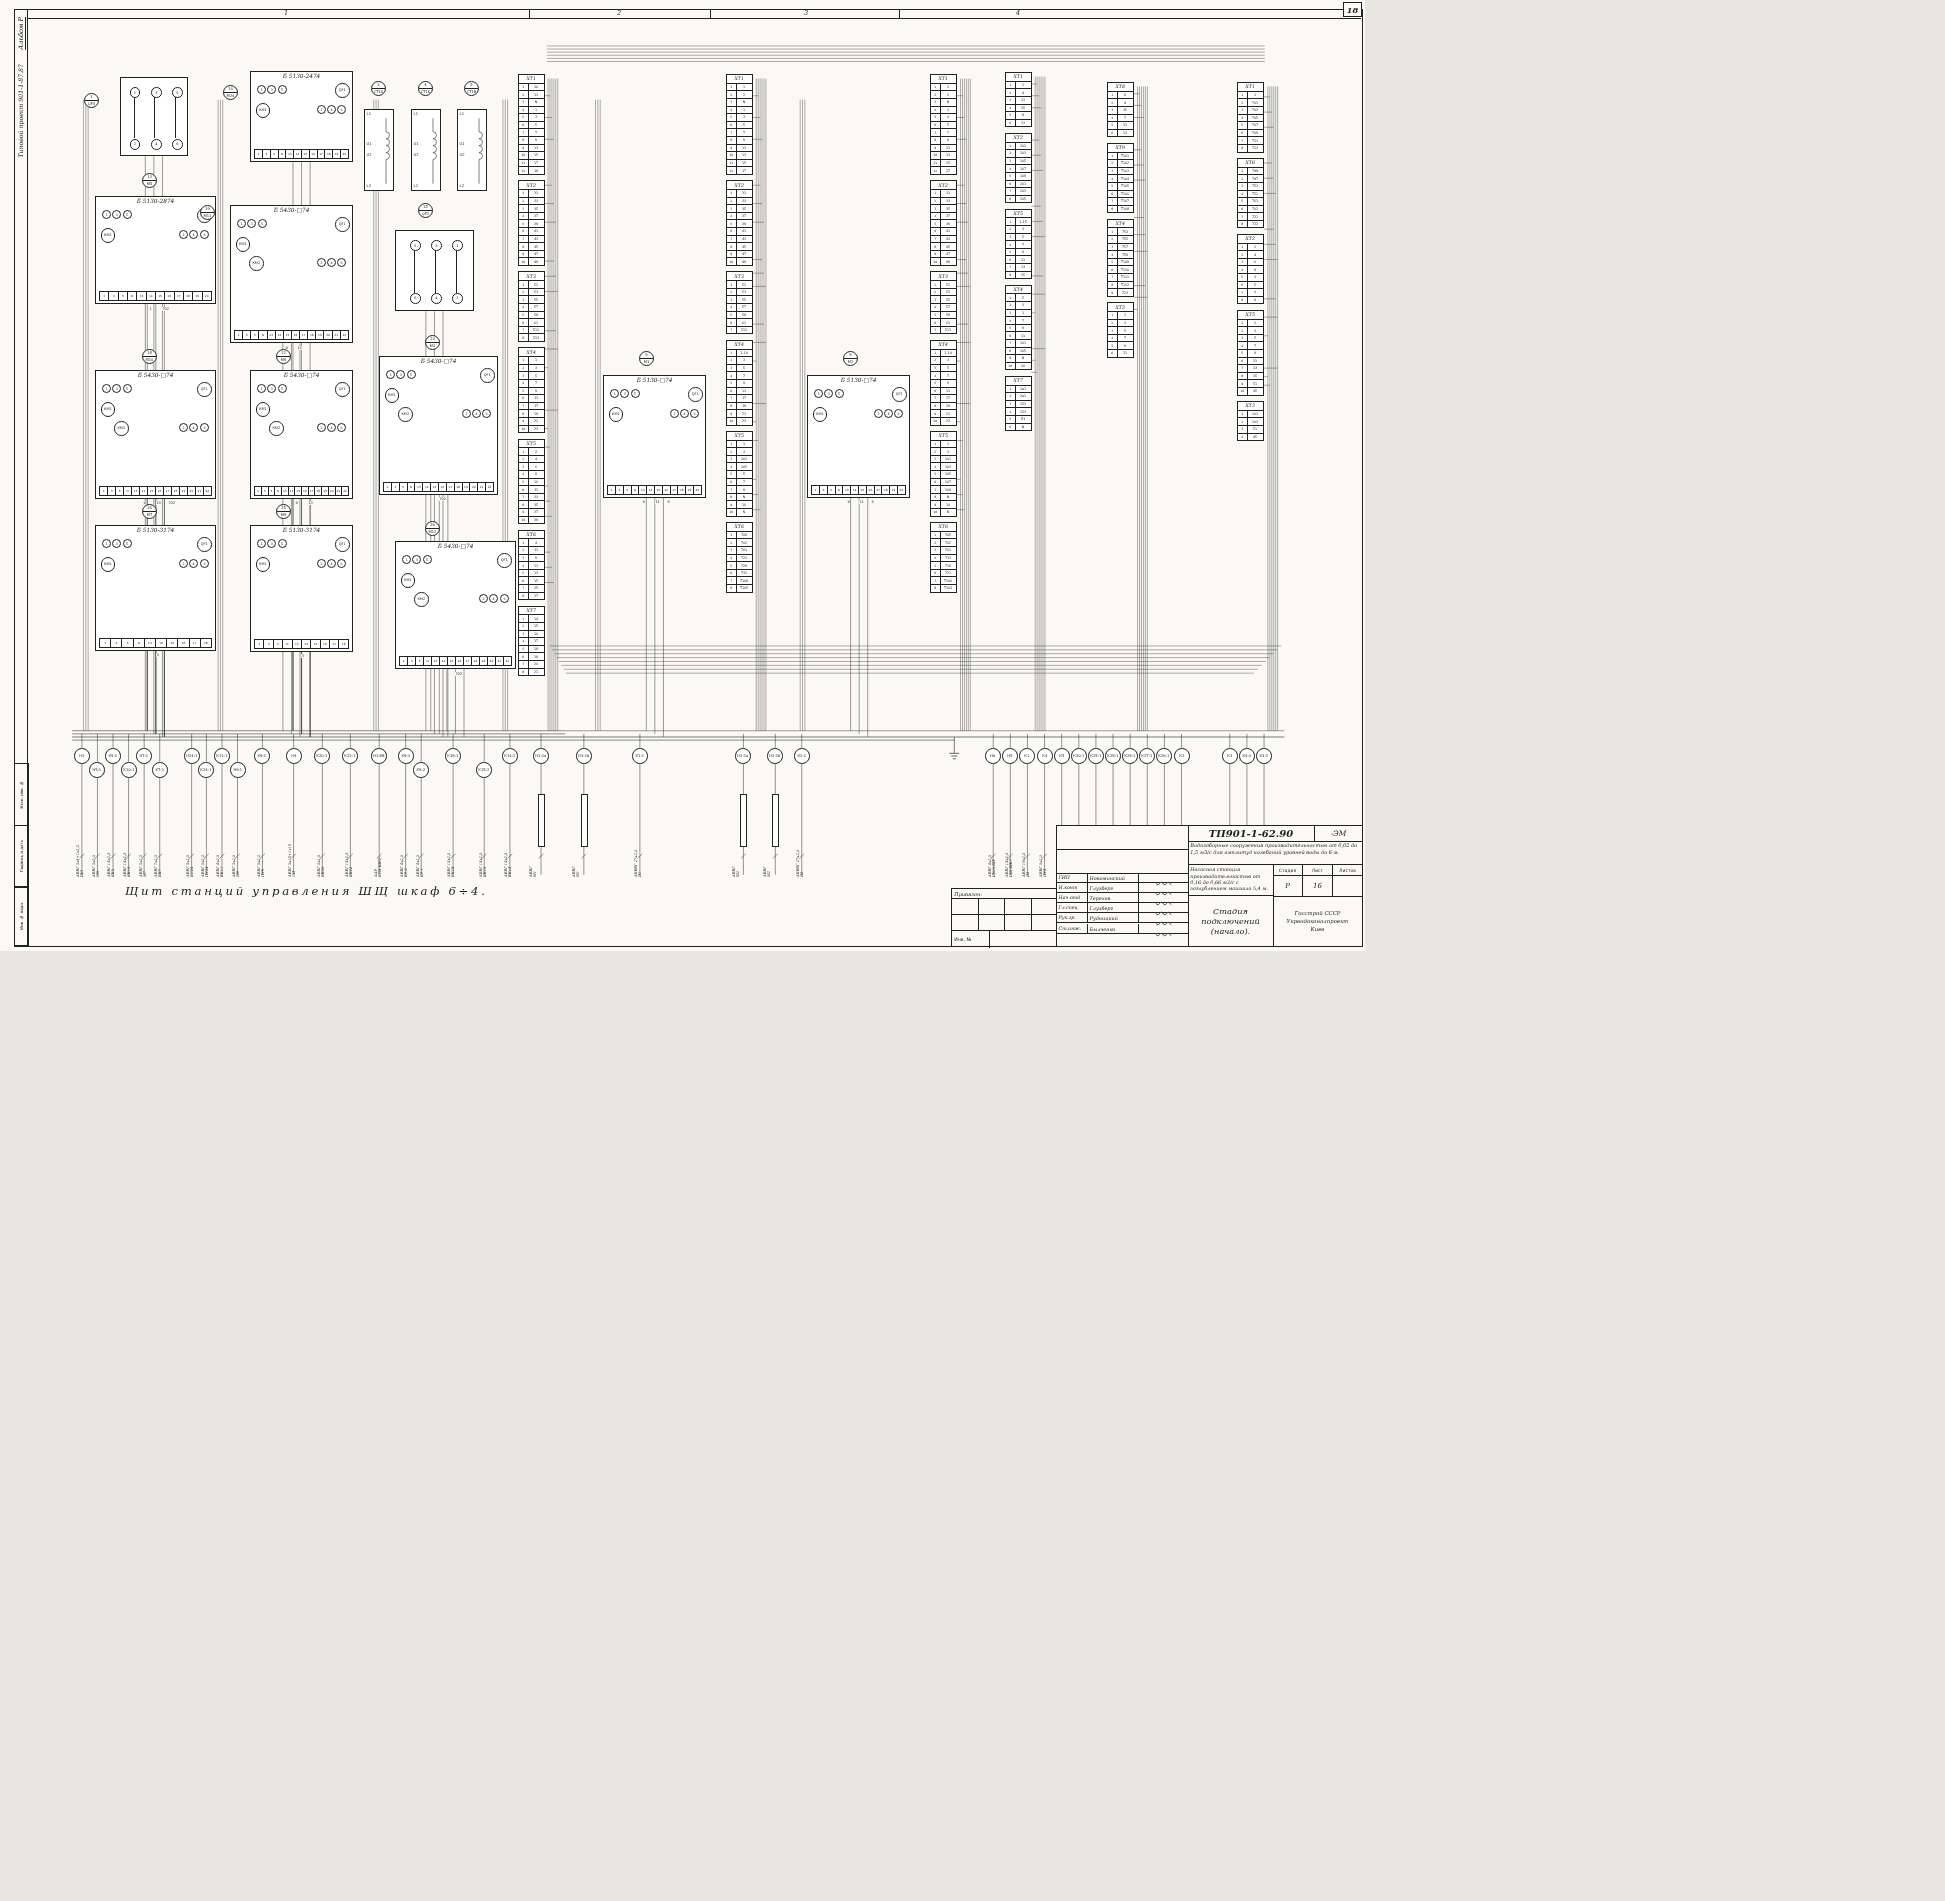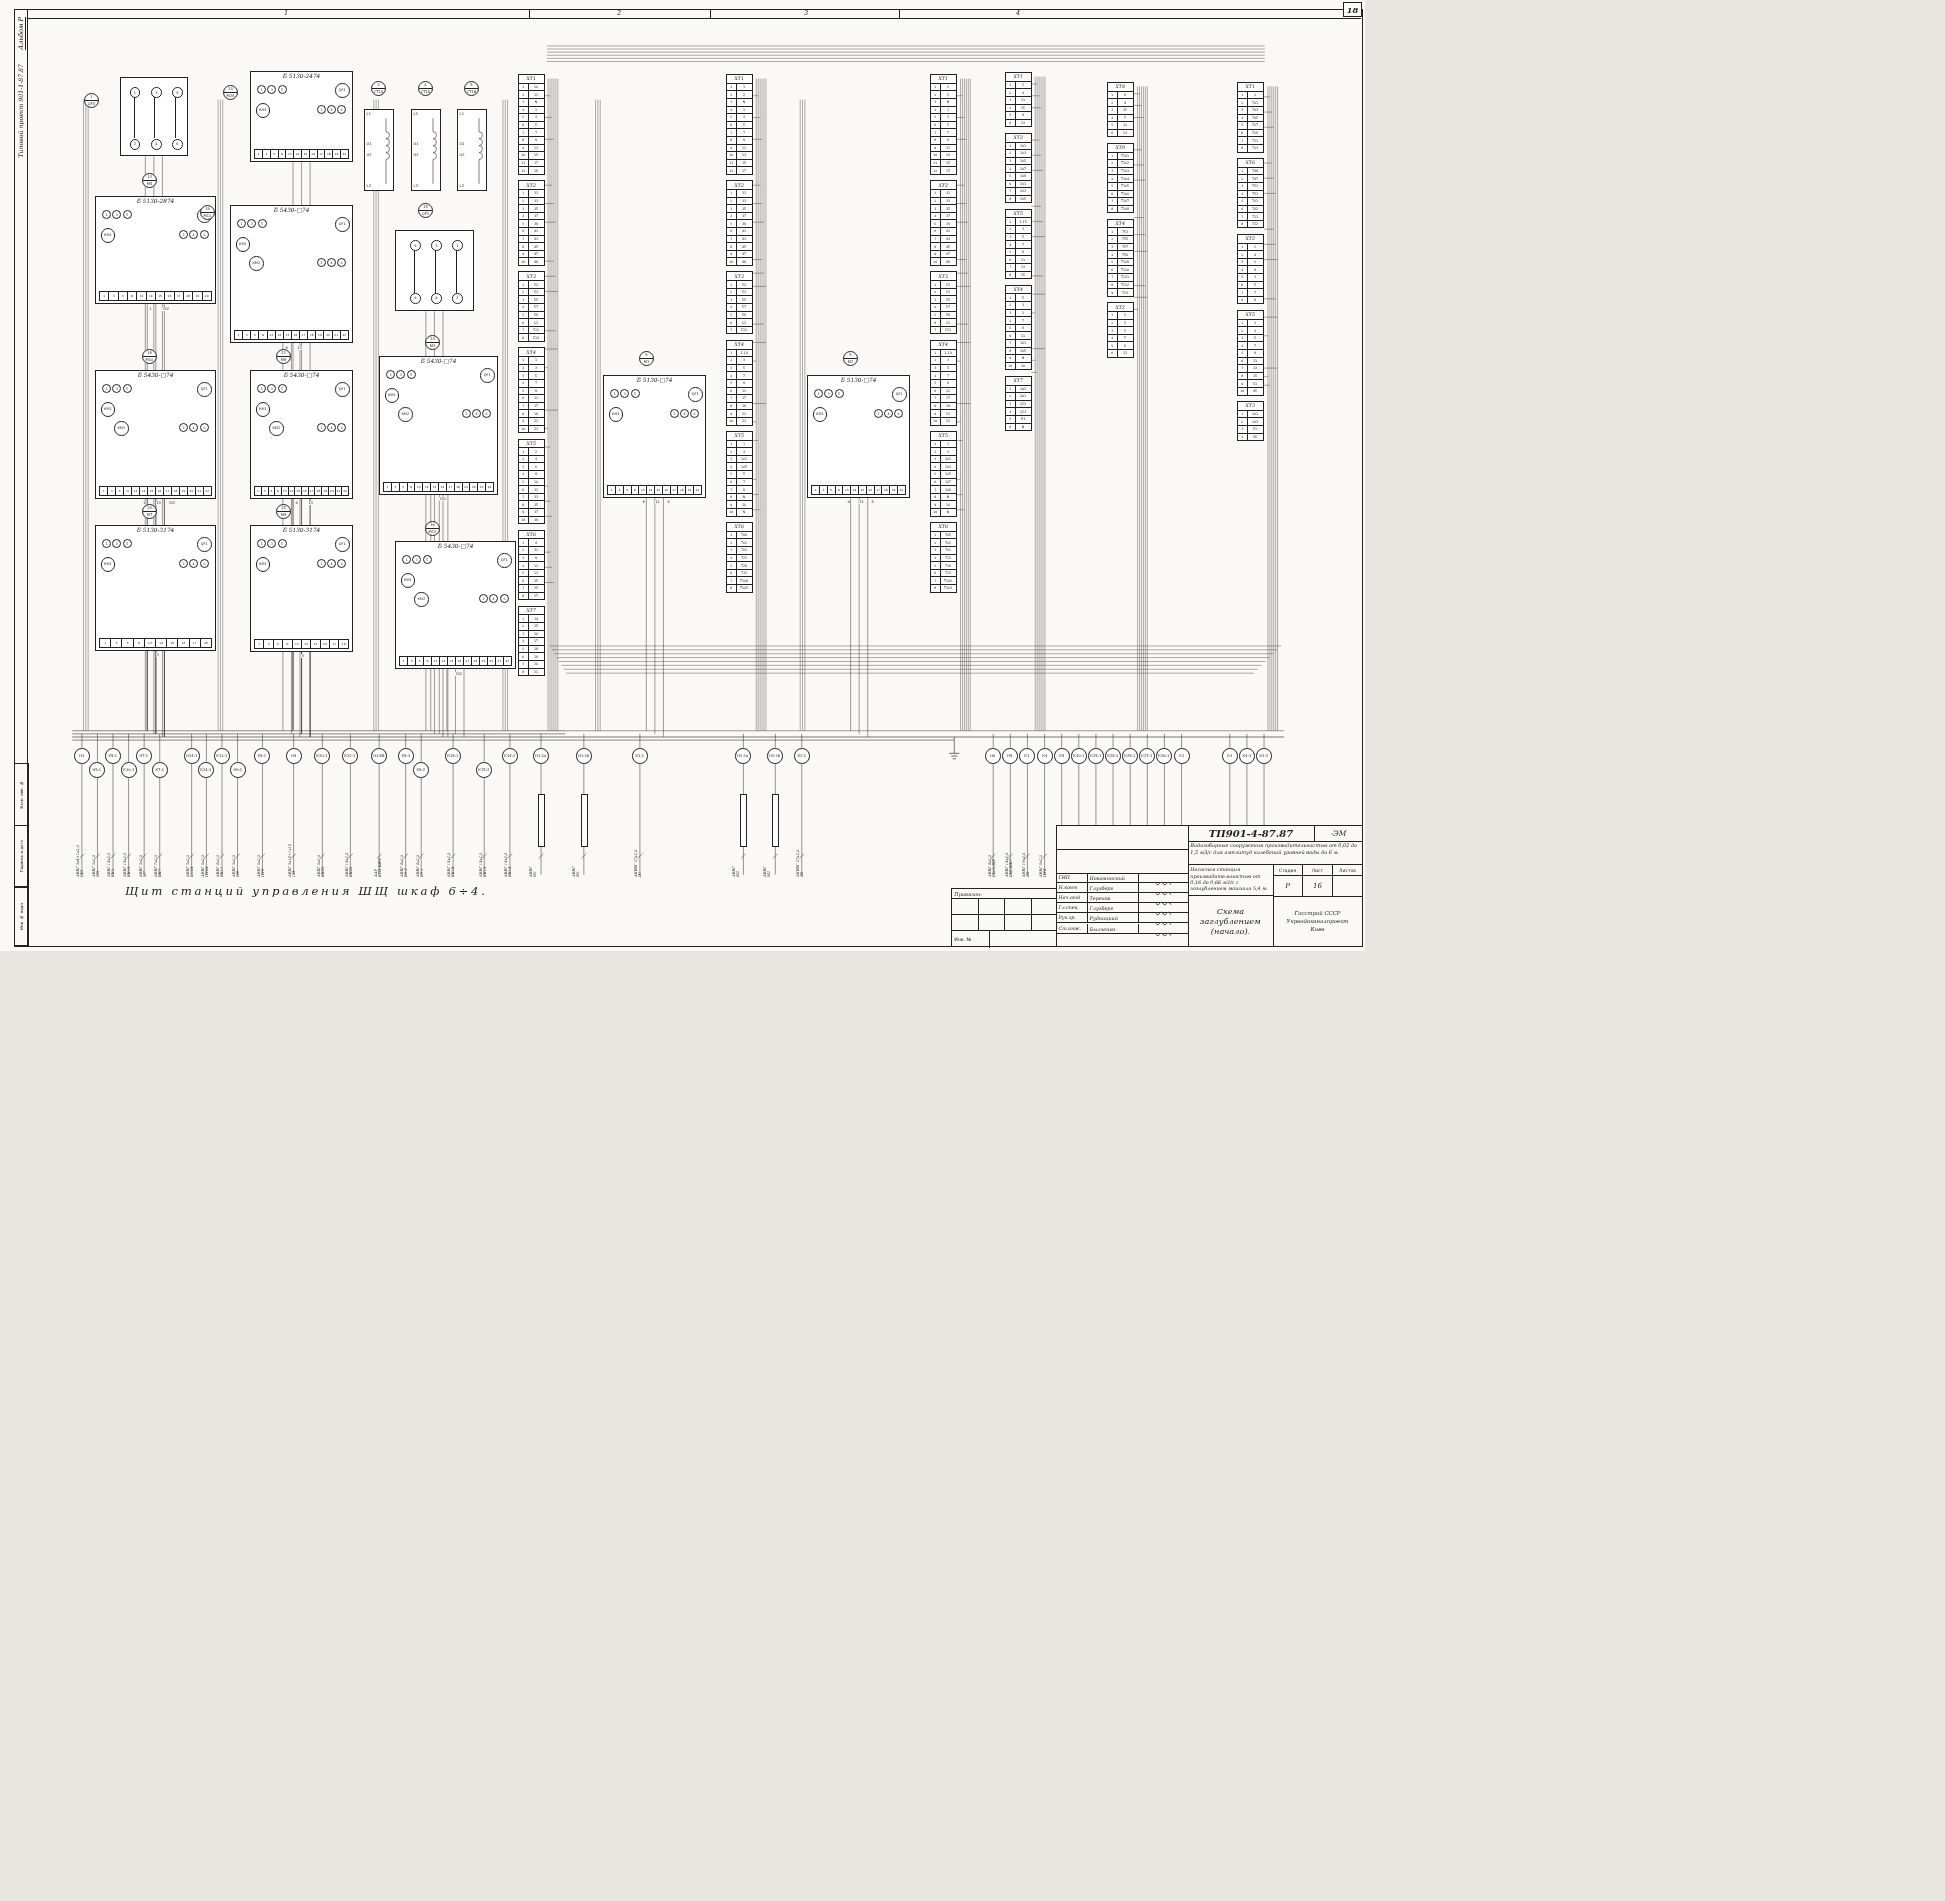--- a/index.html
+++ b/index.html
@@ -2369,34 +2369,34 @@
         <div style="left: 0px; top: 51px; width: 131px; height: 10px; position: absolute; border-bottom: 0.4px solid rgb(34, 34, 34); display: flex; box-sizing: border-box;">
           <div style="width: 31px; border-right: 0.4px solid rgb(34, 34, 34); font: italic 4.7px &quot;DejaVu Serif&quot;, serif; display: flex; align-items: center; padding-left: 1.6px; box-sizing: border-box;">Ст.инж.</div>
           <div style="width: 51px; border-right: 0.4px solid rgb(34, 34, 34); font: italic 4.9px &quot;DejaVu Serif&quot;, serif; display: flex; align-items: center; padding-left: 1.6px; box-sizing: border-box;">Былченко</div>
           <div style="flex: 1 1 0%; display: flex; align-items: center; justify-content: center;">
             <span class="sig">   </span>
           </div>
         </div>
       </div>
 
     <div class="abs" style="left:131px;top:0;width:174px;height:15px;border-bottom:0.5px solid #222;display:flex;">
-      <div class="hand" style="flex:1;display:flex;align-items:center;justify-content:center;font-size:10px;font-weight:bold;border-right:0.5px solid #222;">ТП901-4-87.87</div>
+      <div class="hand" style="flex:1;display:flex;align-items:center;justify-content:center;font-size:10px;font-weight:bold;border-right:0.5px solid #222;">ТП901-1-62.90</div>
       <div class="hand" style="width:47px;display:flex;align-items:center;justify-content:center;font-size:7.4px;">-ЭМ</div>
     </div>
     <div class="abs hand" style="left:131px;top:15px;width:174px;height:24px;border-bottom:0.5px solid #222;padding:1.2px 2.3px;box-sizing:border-box;font-size:5px;line-height:1.35;">Водозаборные сооружения производительностью от 0,02 до 1,5 м3/с для амплитуд колебаний уровней воды до 6 м.</div>
     <div class="abs hand" style="left:131px;top:39px;width:86px;height:31px;border-bottom:0.5px solid #222;border-right:0.5px solid #222;padding:1.2px 2.3px;box-sizing:border-box;font-size:4.9px;line-height:1.3;">Насосная станция производительностью от 0,16 до 0,66 м3/с с заглублением машзала 5,4 м.</div>
     <div class="abs" style="left:216px;top:39px;width:89px;height:10px;display:flex;border-bottom:0.5px solid #222;">
       <div style="flex:1;border-right:0.5px solid #222;display:flex;align-items:center;justify-content:center;font-size:4.5px;">Стадия</div>
       <div style="flex:1;border-right:0.5px solid #222;display:flex;align-items:center;justify-content:center;font-size:4.5px;">Лист</div>
       <div style="flex:1;display:flex;align-items:center;justify-content:center;font-size:4.5px;">Листов</div>
     </div>
     <div class="abs" style="left:216px;top:49px;width:89px;height:21px;display:flex;border-bottom:0.5px solid #222;">
       <div class="hand" style="flex:1;border-right:0.5px solid #222;display:flex;align-items:center;justify-content:center;font-size:7px;">Р</div>
       <div class="hand" style="flex:1;border-right:0.5px solid #222;display:flex;align-items:center;justify-content:center;font-size:7px;">16</div>
       <div class="hand" style="flex:1;display:flex;align-items:center;justify-content:center;font-size:7px;"></div>
     </div>
-    <div class="abs hand" style="left:131px;top:70px;width:86px;height:50px;border-right:0.5px solid #222;display:flex;align-items:center;justify-content:center;text-align:center;font-size:8.2px;padding:1.6px;box-sizing:border-box;">Схема заглублением (начало).</div>
+    <div class="abs hand" style="left:131px;top:70px;width:86px;height:50px;border-right:0.5px solid #222;display:flex;align-items:center;justify-content:center;text-align:center;font-size:8.2px;padding:1.6px;box-sizing:border-box;">Стадия подключений (начало).</div>
     <div class="abs hand" style="left:216px;top:70px;width:89px;height:50px;display:flex;align-items:center;justify-content:center;text-align:center;font-size:5.4px;white-space:pre-line;line-height:1.5;">Госстрой СССР
 Укрводоканалпроект
 Киев</div>
   </div>
 </div>
 
 
 </body></html>

